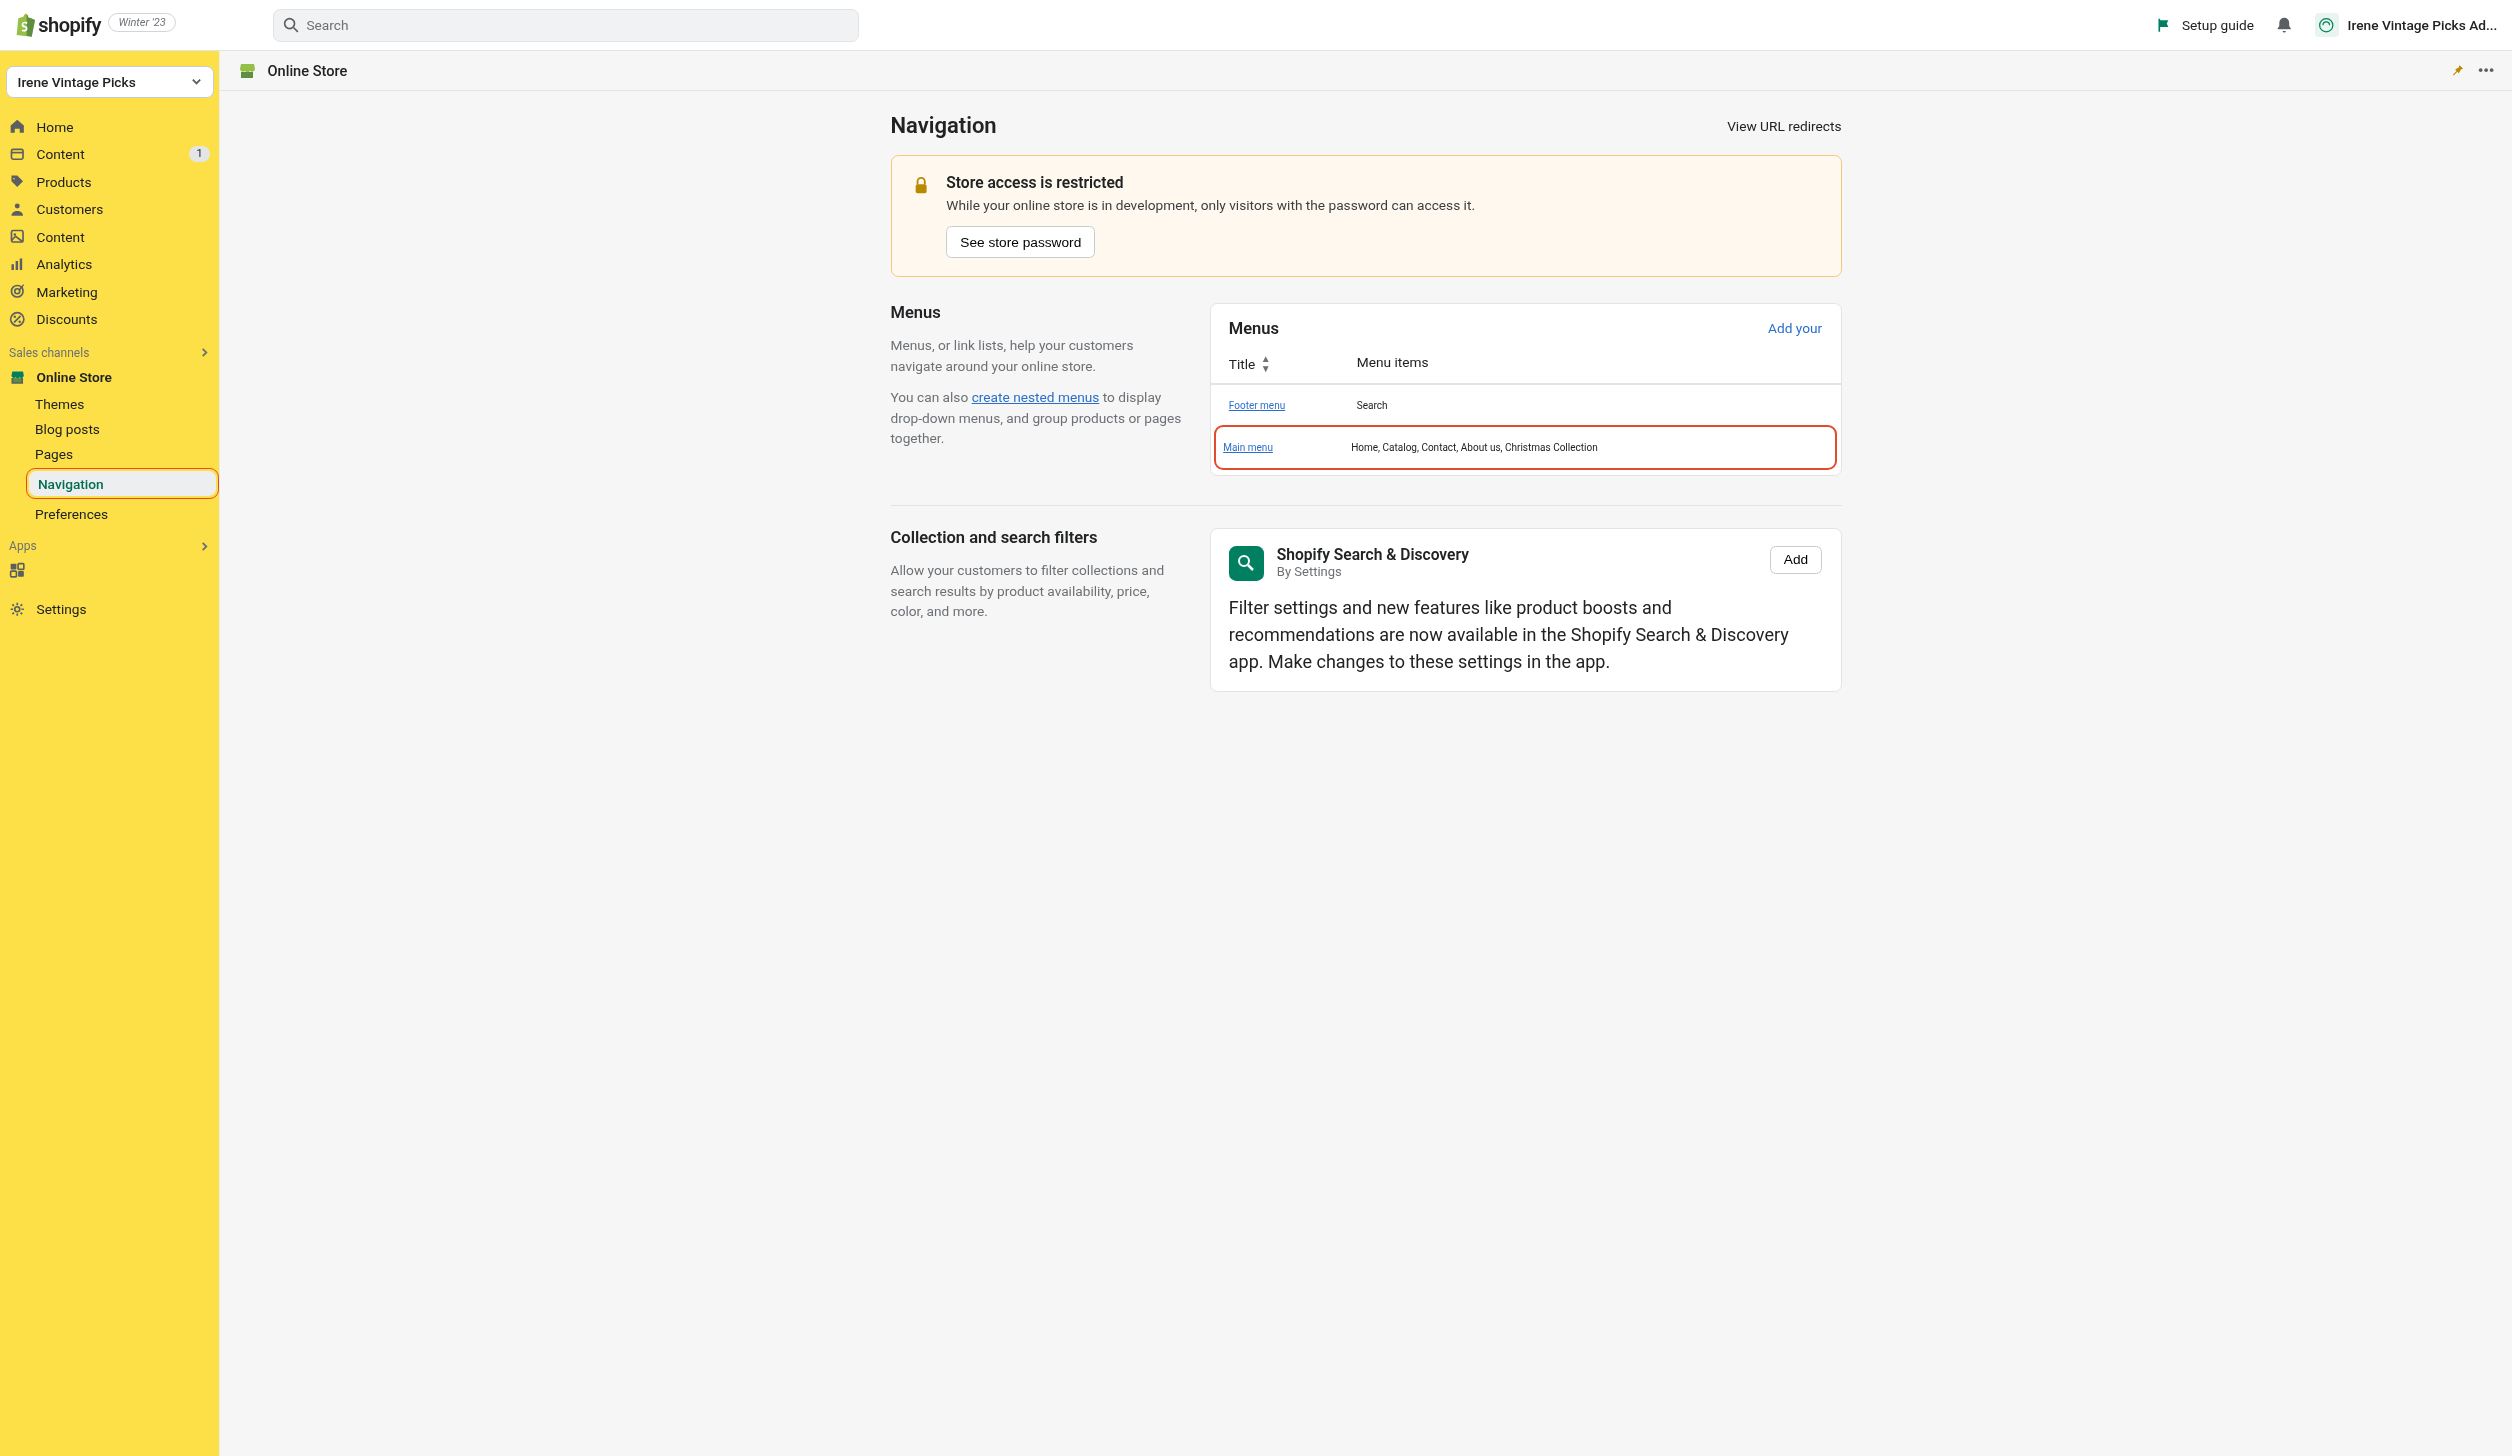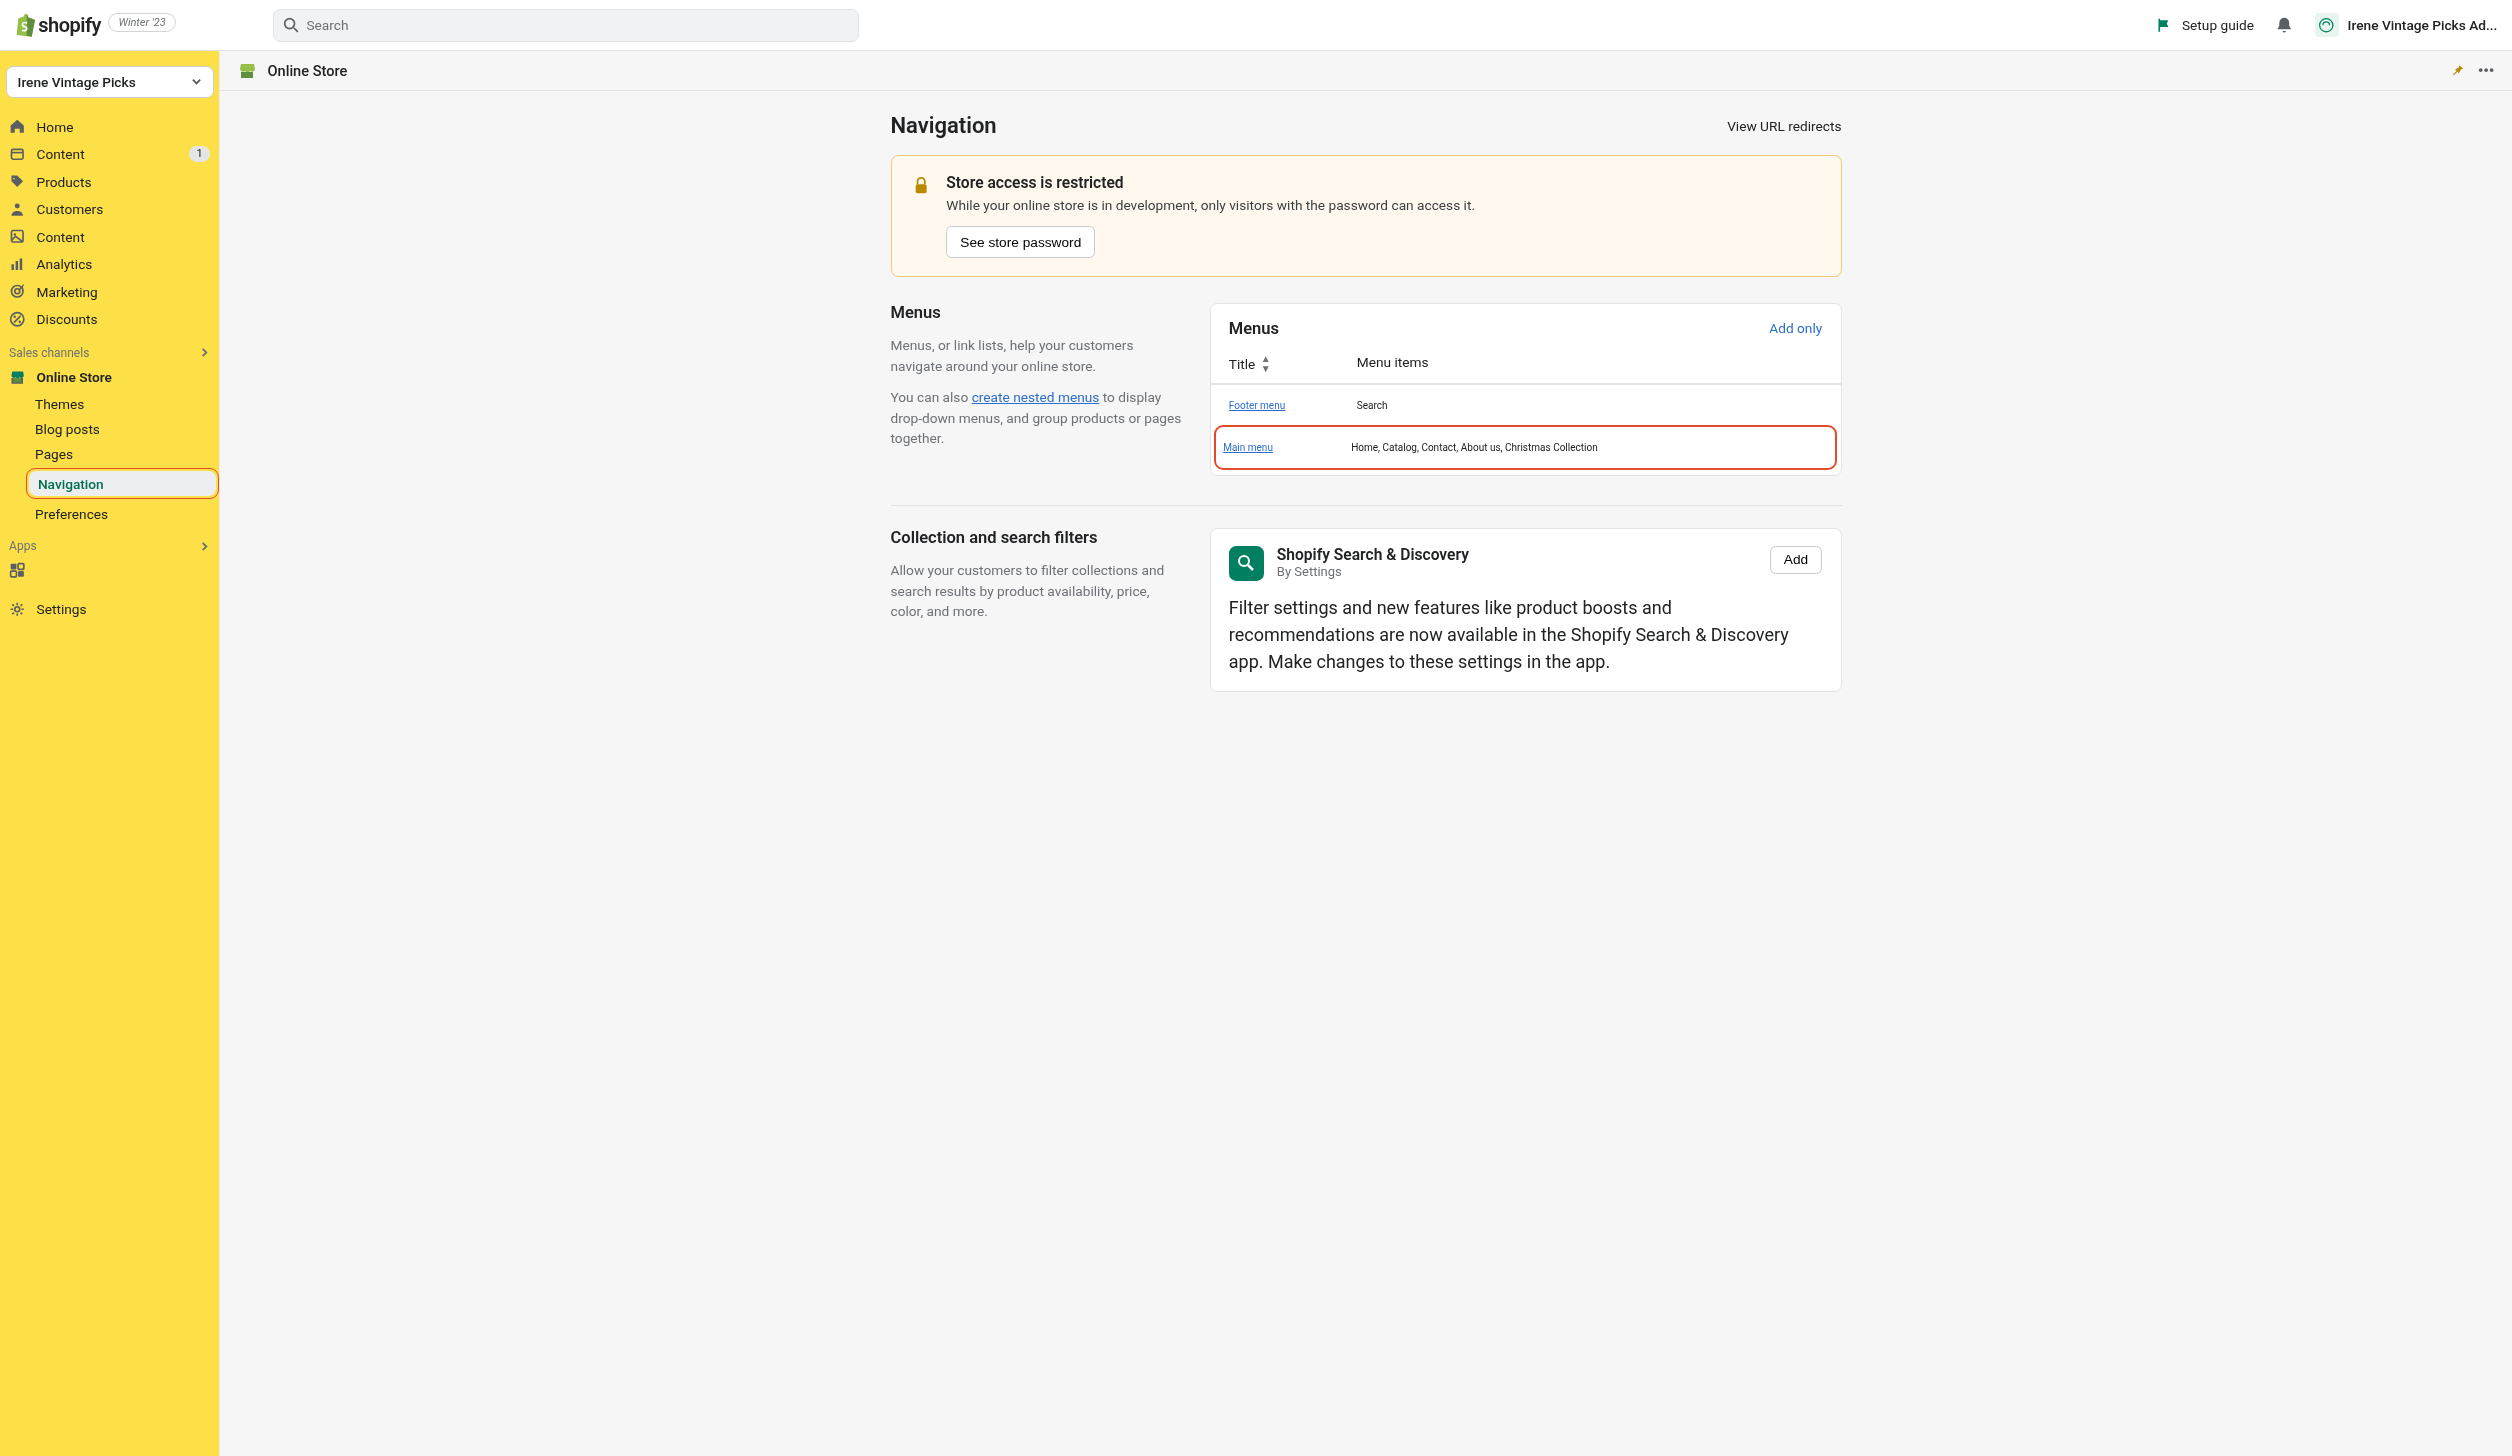--- a/index.html
+++ b/index.html
@@ -313,21 +313,21 @@
           <div class="section-title">Menus</div>
           <p class="section-desc">Menus, or link lists, help your customers navigate around your online store.</p>
           <p class="section-desc">
             <span>You can also </span><span class="link">create nested menus</span><span> to display drop-down menus, and group products or pages together.</span>
           </p>
         </div>
         <div class="col-right">
           <div class="card">
             <div class="card-header">
               <span class="card-header-title">Menus</span>
-              <span class="card-action-link">Add only</span>
+              <span class="card-action-link">Add your</span>
             </div>
             <div class="table-head">
               <div class="th-title">
                 <span>Title</span>
                 <span class="sort-caret">▲<br>▼</span>
               </div>
               <div>Menu items</div>
             </div>
             <div class="table-row">
               <div class="row-title"><a>Footer menu</a></div>

